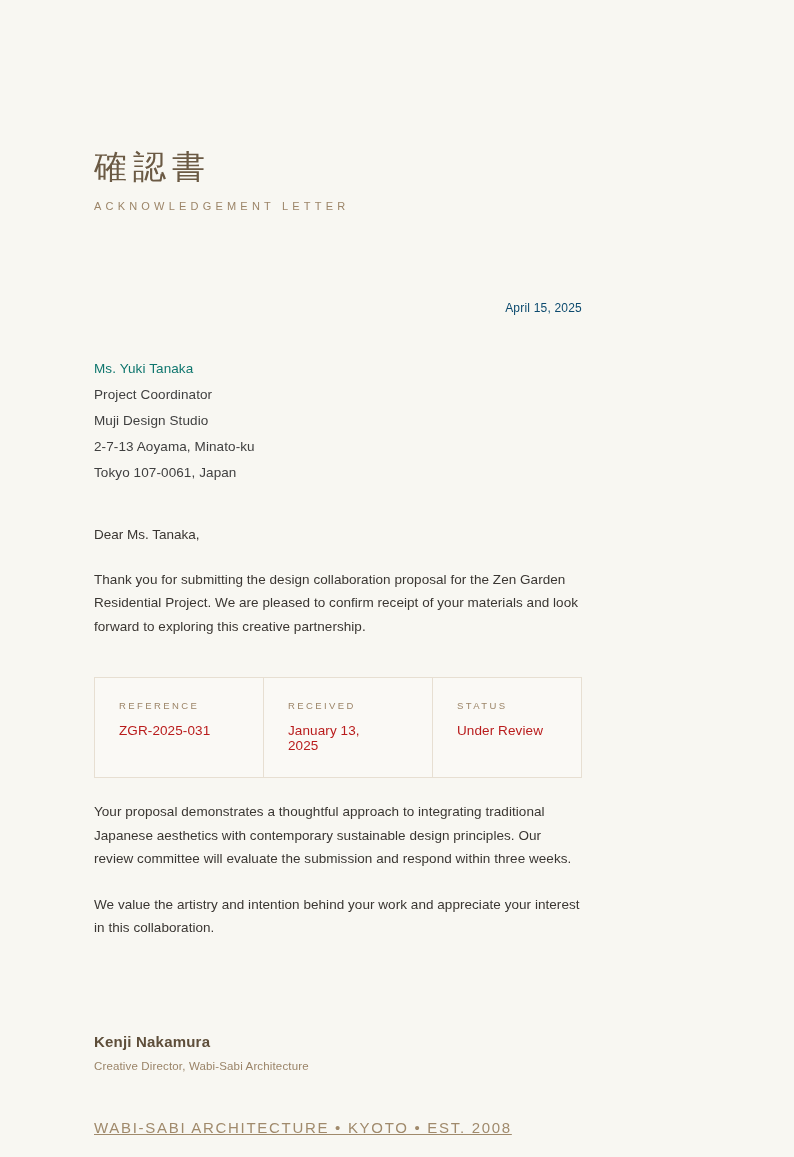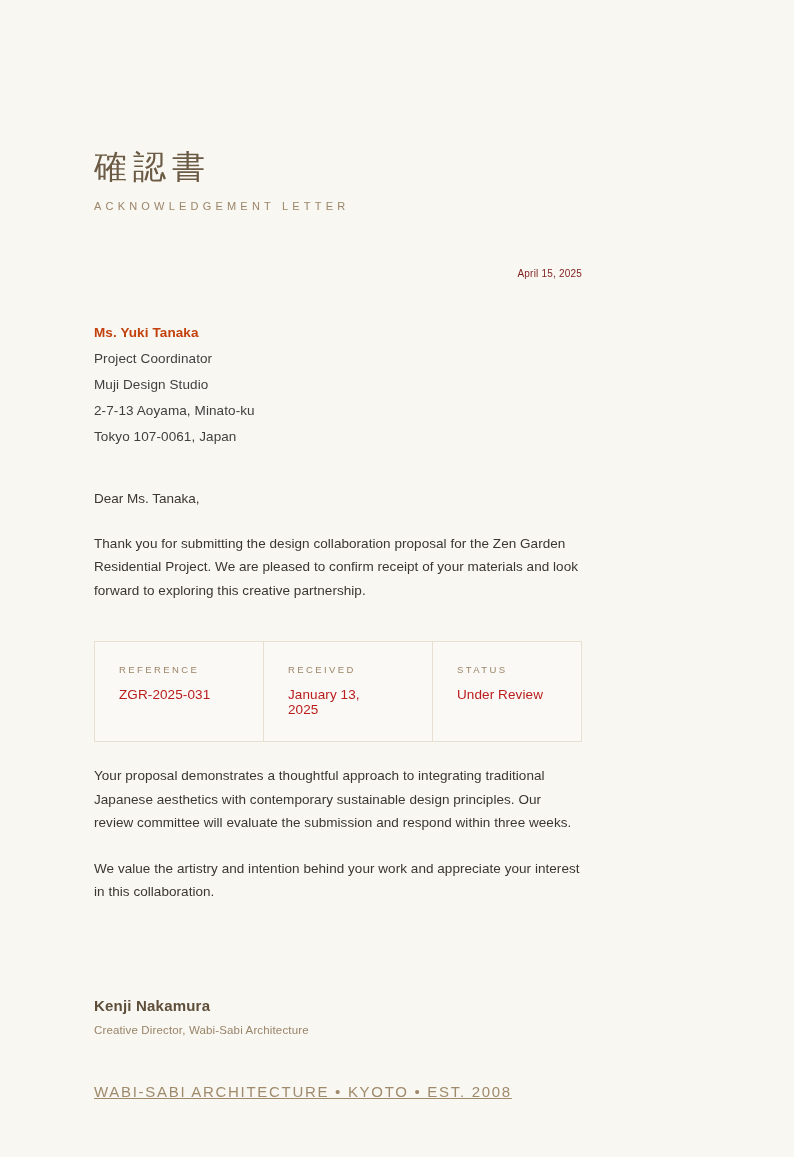--- a/index.html
+++ b/index.html
@@ -38,40 +38,40 @@
   .doc-subtitle {
     margin: 14px 0 0 0;
     font-size: 11px;
     letter-spacing: 4.2px;
     color: #9c8568;
     font-weight: 400;
   }
 
   
   .date-line {
-    margin-top: 56px;
+    margin-top: 89px;
     text-align: right;
-    font-size: 10px;
-    color: #7f1d1d;
+    font-size: 12px;
+    color: #0c4a6e;
     letter-spacing: 0.2px;
   }
 
   
   .recipient {
     margin-top: 41px;
   }
   .recipient-line {
     font-size: 13.5px;
     line-height: 26px;
     color: #404040;
     letter-spacing: 0.1px;
   }
   .recipient-line.name {
-    font-weight: bold;
-    color: #c2410c;
+    font-weight: normal;
+    color: #0f766e;
   }
 
   
   .salutation {
     margin-top: 37px;
     font-size: 13.5px;
     line-height: 23px;
     color: #3a3632;
   }
   .body-para {

